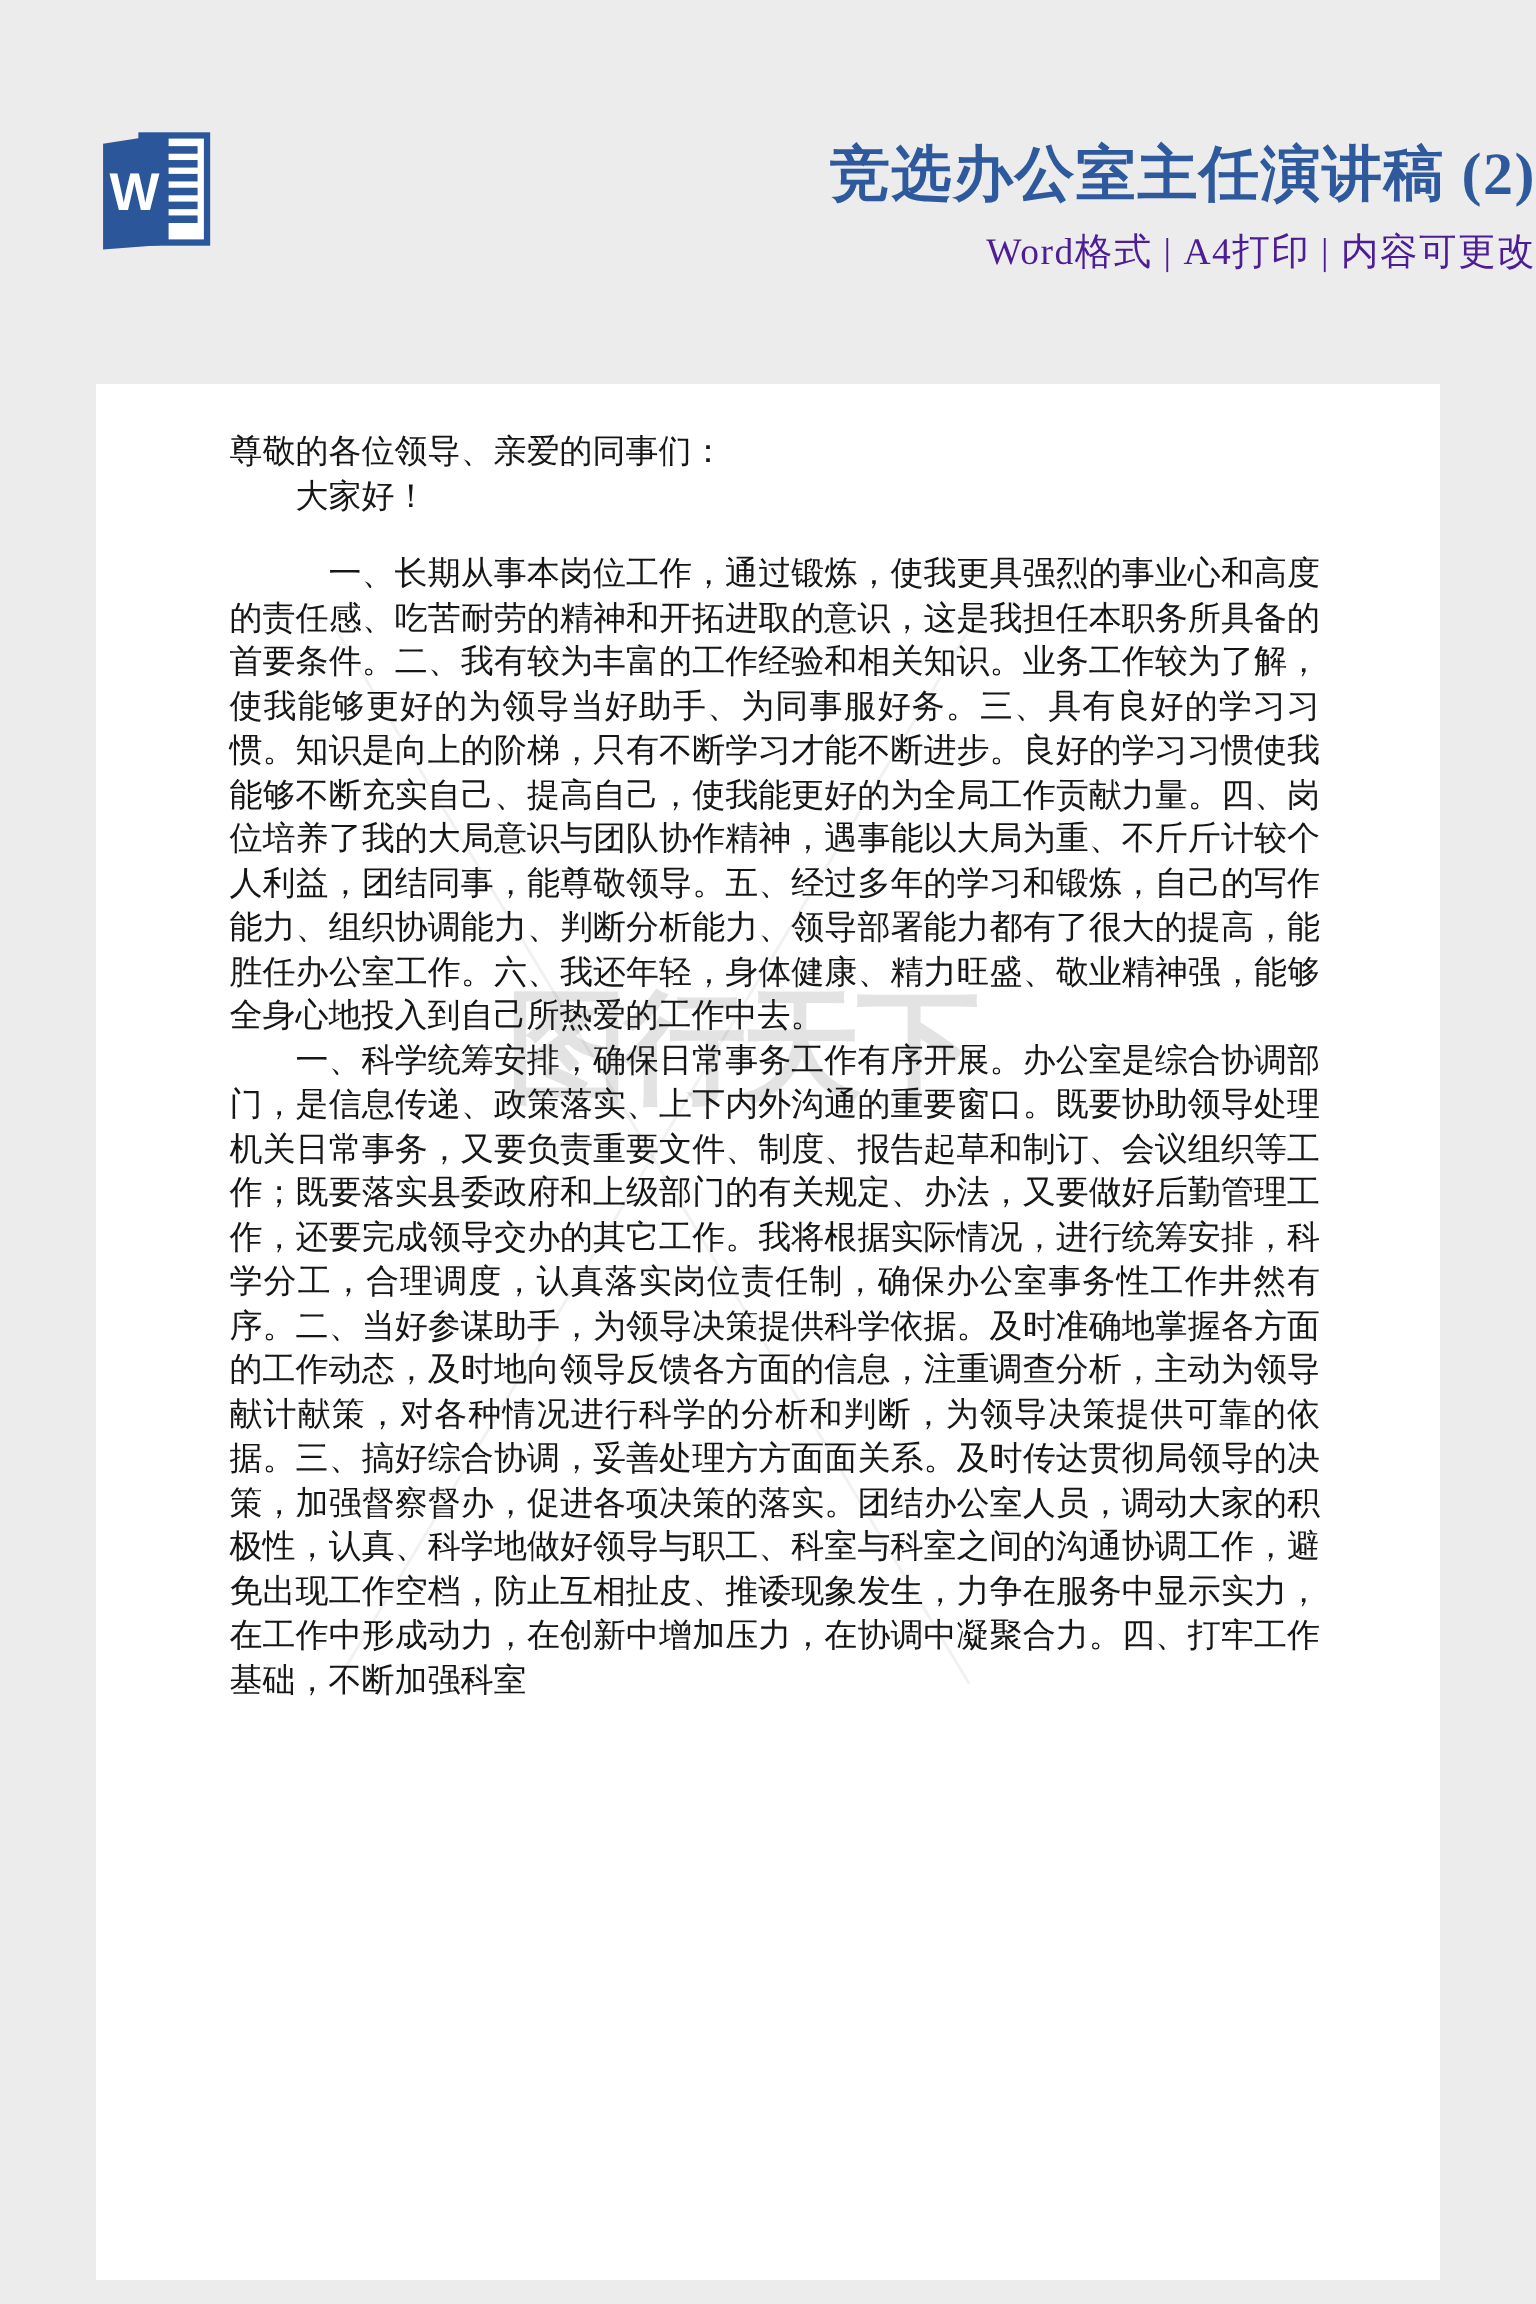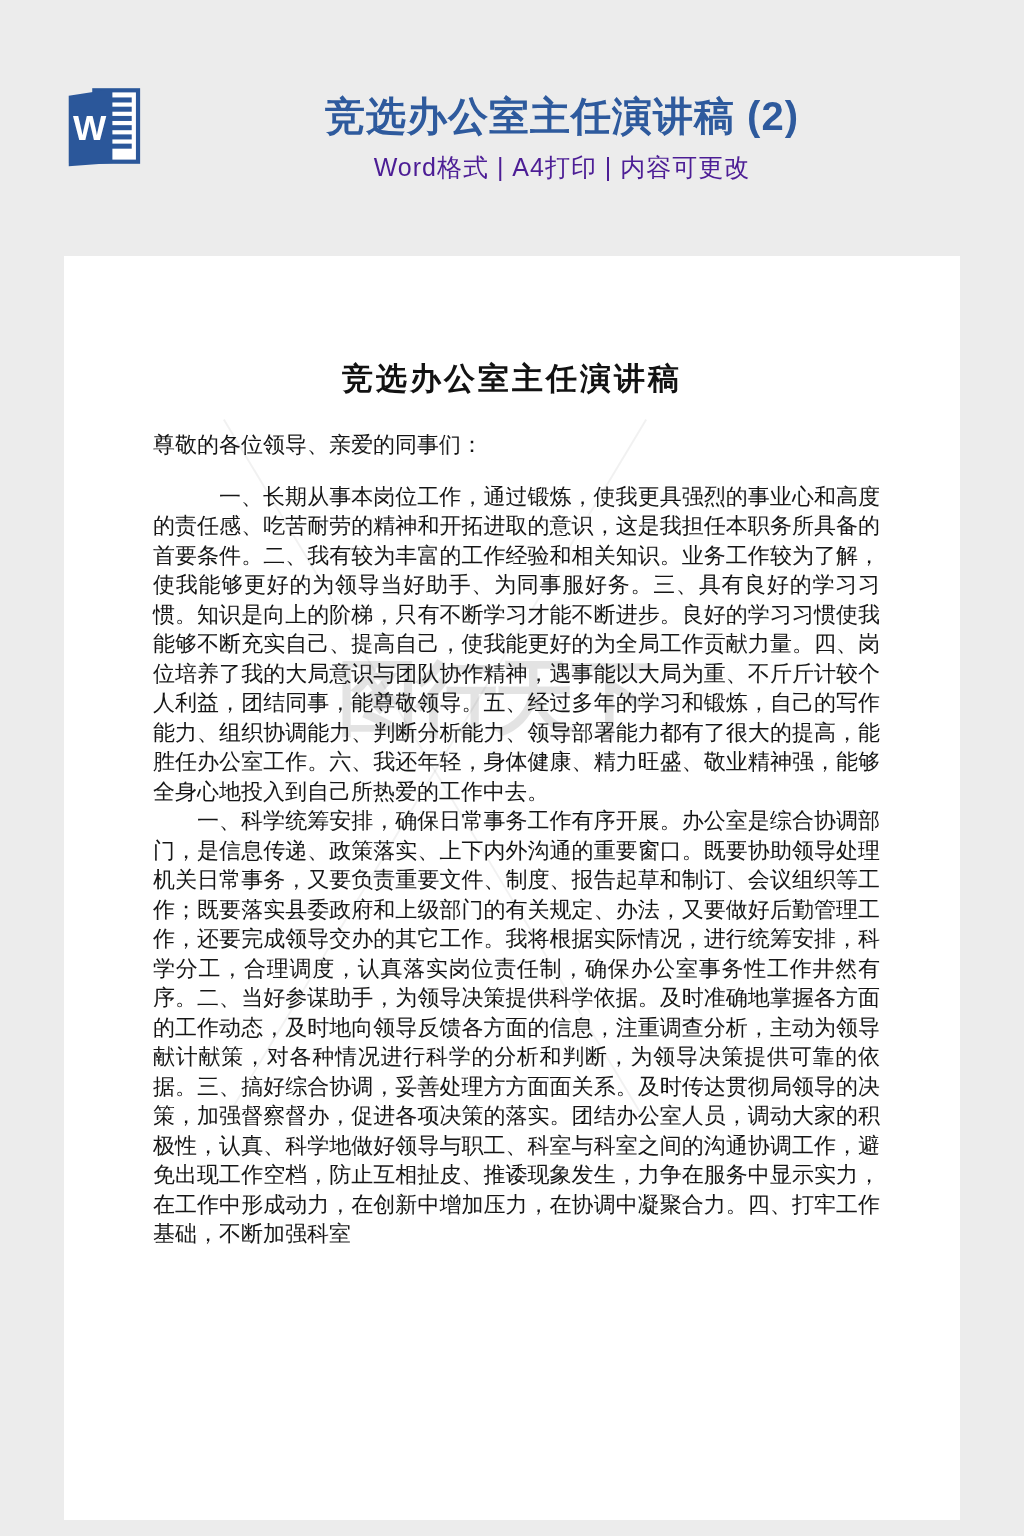--- a/index.html
+++ b/index.html
@@ -18,21 +18,22 @@
     left: 62px;
     top: 82px;
     width: 84px;
     height: 88px;
   }
   .hdr-text {
     position: absolute;
     left: 100px;
     right: 0;
     top: 94px;
-    text-align: center;
+    text-align: right;
+    font-family: Liberation Serif, serif;
   }
   .hdr-title {
     font-size: 40px;
     font-weight: bold;
     color: #2e5a9d;
     letter-spacing: 1px;
     line-height: 1.1;
   }
   .hdr-sub {
     margin-top: 13px;
@@ -129,21 +130,21 @@
   <div class="hdr-text">
     <div class="hdr-title">竞选办公室主任演讲稿 (2)</div>
     <div class="hdr-sub">Word格式 | A4打印 | 内容可更改</div>
   </div>
 
   <div class="page">
     <div class="wm-line l1"></div>
     <div class="wm-line l2"></div>
     <div class="wm-text">图行天下</div>
 
-    <h1 class="doc-title">竞选办公室主任演讲稿</h1>
     <div class="doc-body">
         <p class="para in0">尊敬的各位领导、亲爱的同事们：</p>
+        <p class="para in2">大家好！</p>
         <p class="para in3 spaced">一、长期从事本岗位工作，通过锻炼，使我更具强烈的事业心和高度的责任感、吃苦耐劳的精神和开拓进取的意识，这是我担任本职务所具备的首要条件。二、我有较为丰富的工作经验和相关知识。业务工作较为了解，使我能够更好的为领导当好助手、为同事服好务。三、具有良好的学习习惯。知识是向上的阶梯，只有不断学习才能不断进步。良好的学习习惯使我能够不断充实自己、提高自己，使我能更好的为全局工作贡献力量。四、岗位培养了我的大局意识与团队协作精神，遇事能以大局为重、不斤斤计较个人利益，团结同事，能尊敬领导。五、经过多年的学习和锻炼，自己的写作能力、组织协调能力、判断分析能力、领导部署能力都有了很大的提高，能胜任办公室工作。六、我还年轻，身体健康、精力旺盛、敬业精神强，能够全身心地投入到自己所热爱的工作中去。</p>
         <p class="para in2">一、科学统筹安排，确保日常事务工作有序开展。办公室是综合协调部门，是信息传递、政策落实、上下内外沟通的重要窗口。既要协助领导处理机关日常事务，又要负责重要文件、制度、报告起草和制订、会议组织等工作；既要落实县委政府和上级部门的有关规定、办法，又要做好后勤管理工作，还要完成领导交办的其它工作。我将根据实际情况，进行统筹安排，科学分工，合理调度，认真落实岗位责任制，确保办公室事务性工作井然有序。二、当好参谋助手，为领导决策提供科学依据。及时准确地掌握各方面的工作动态，及时地向领导反馈各方面的信息，注重调查分析，主动为领导献计献策，对各种情况进行科学的分析和判断，为领导决策提供可靠的依据。三、搞好综合协调，妥善处理方方面面关系。及时传达贯彻局领导的决策，加强督察督办，促进各项决策的落实。团结办公室人员，调动大家的积极性，认真、科学地做好领导与职工、科室与科室之间的沟通协调工作，避免出现工作空档，防止互相扯皮、推诿现象发生，力争在服务中显示实力，在工作中形成动力，在创新中增加压力，在协调中凝聚合力。四、打牢工作基础，不断加强科室</p>
       </div>
   </div>
 
 </div>
 
 </body></html>

